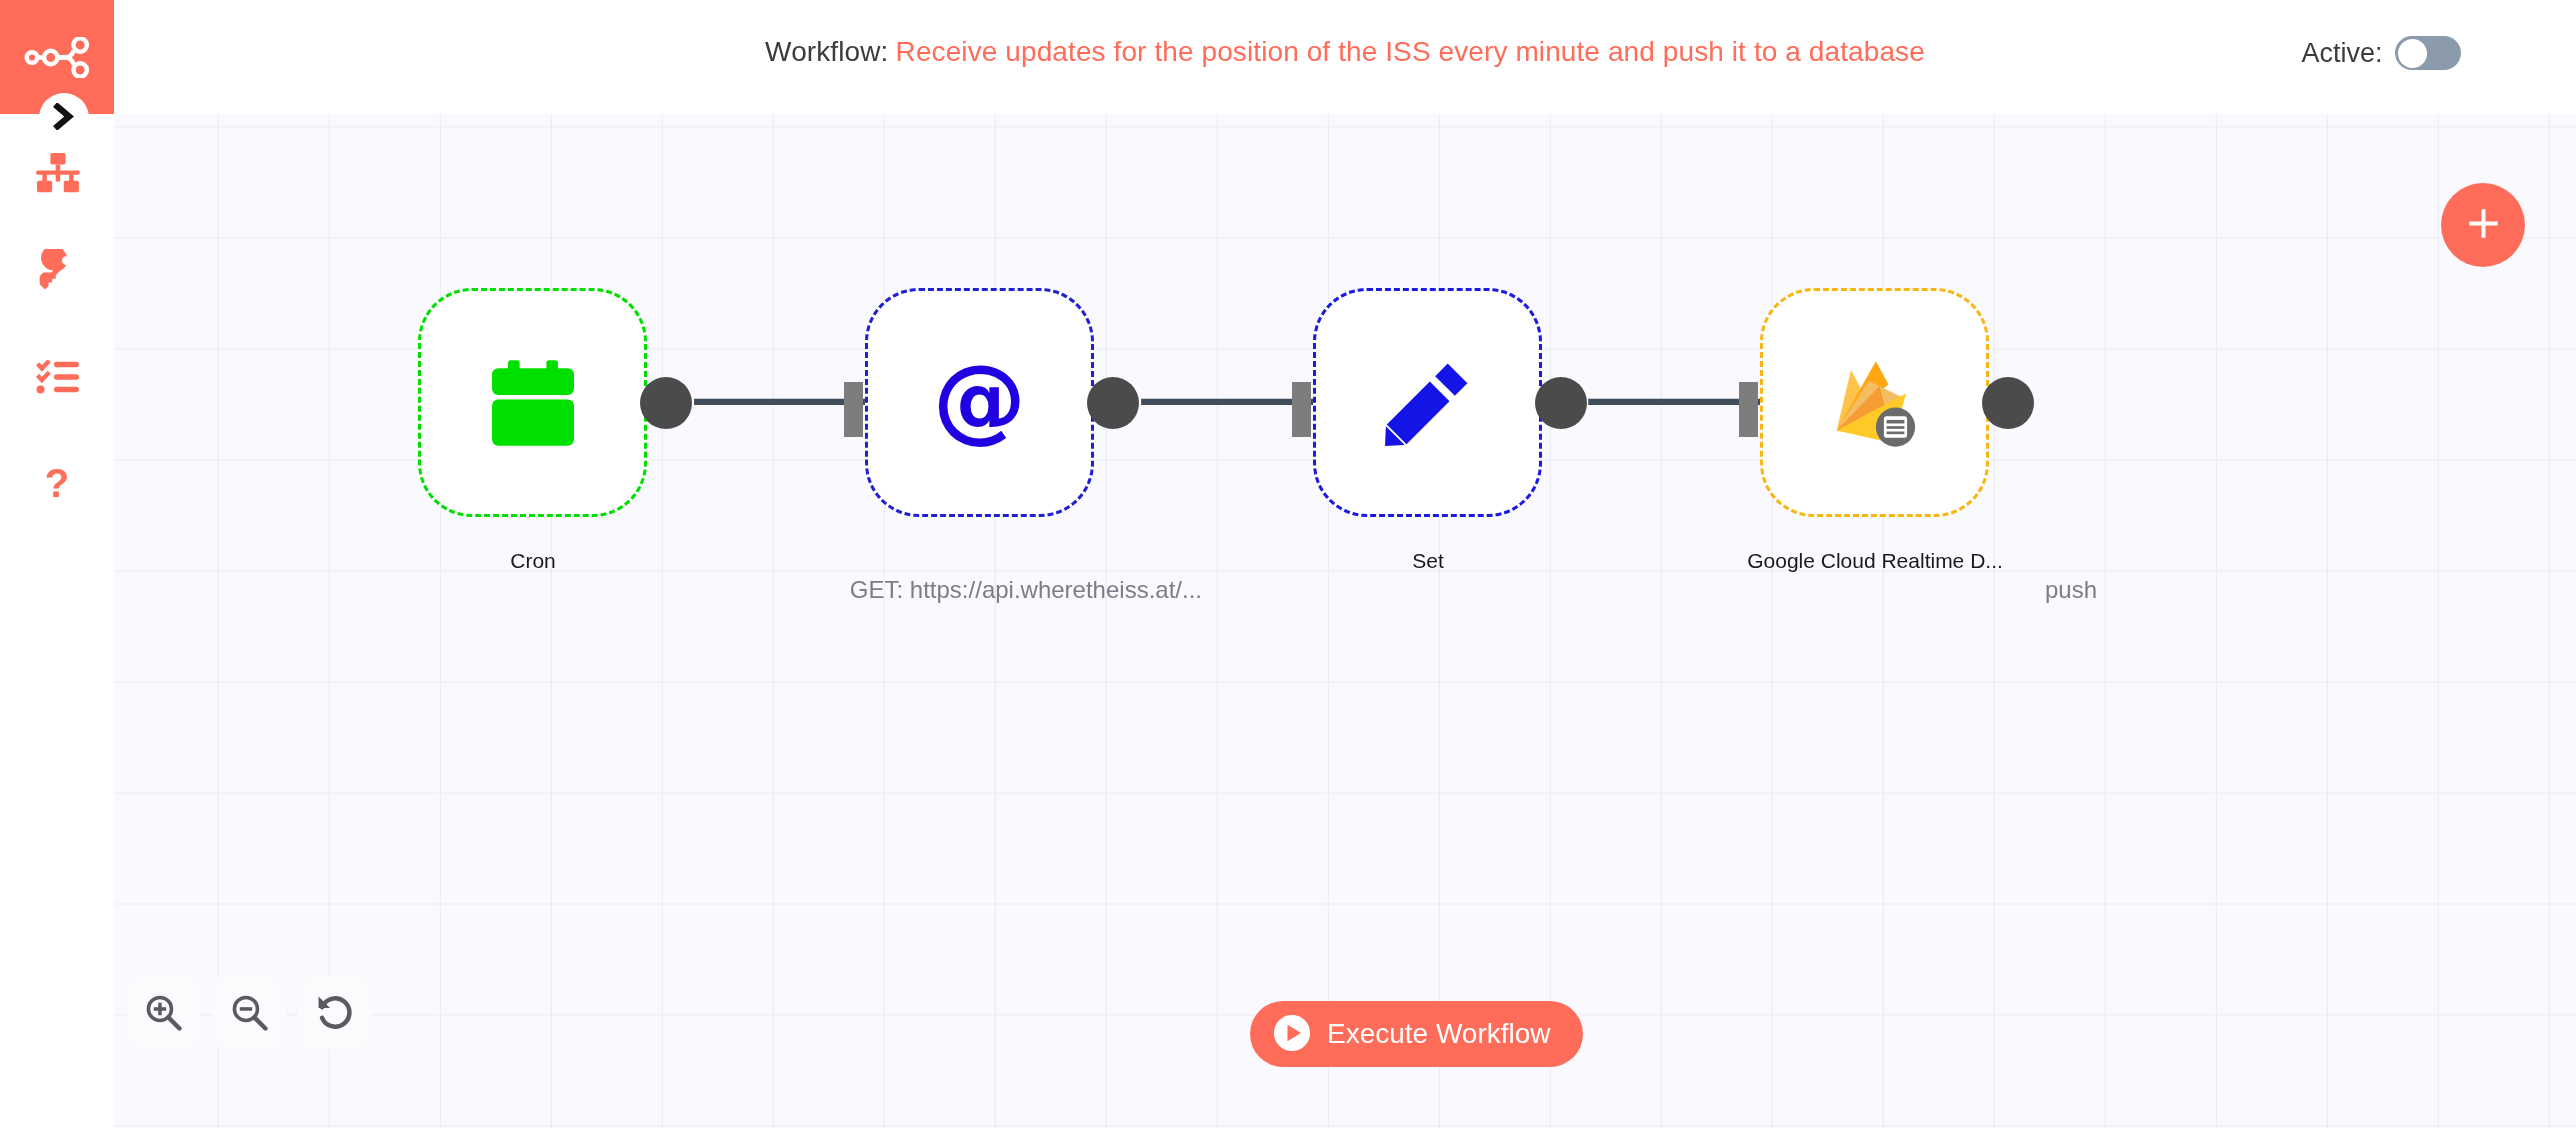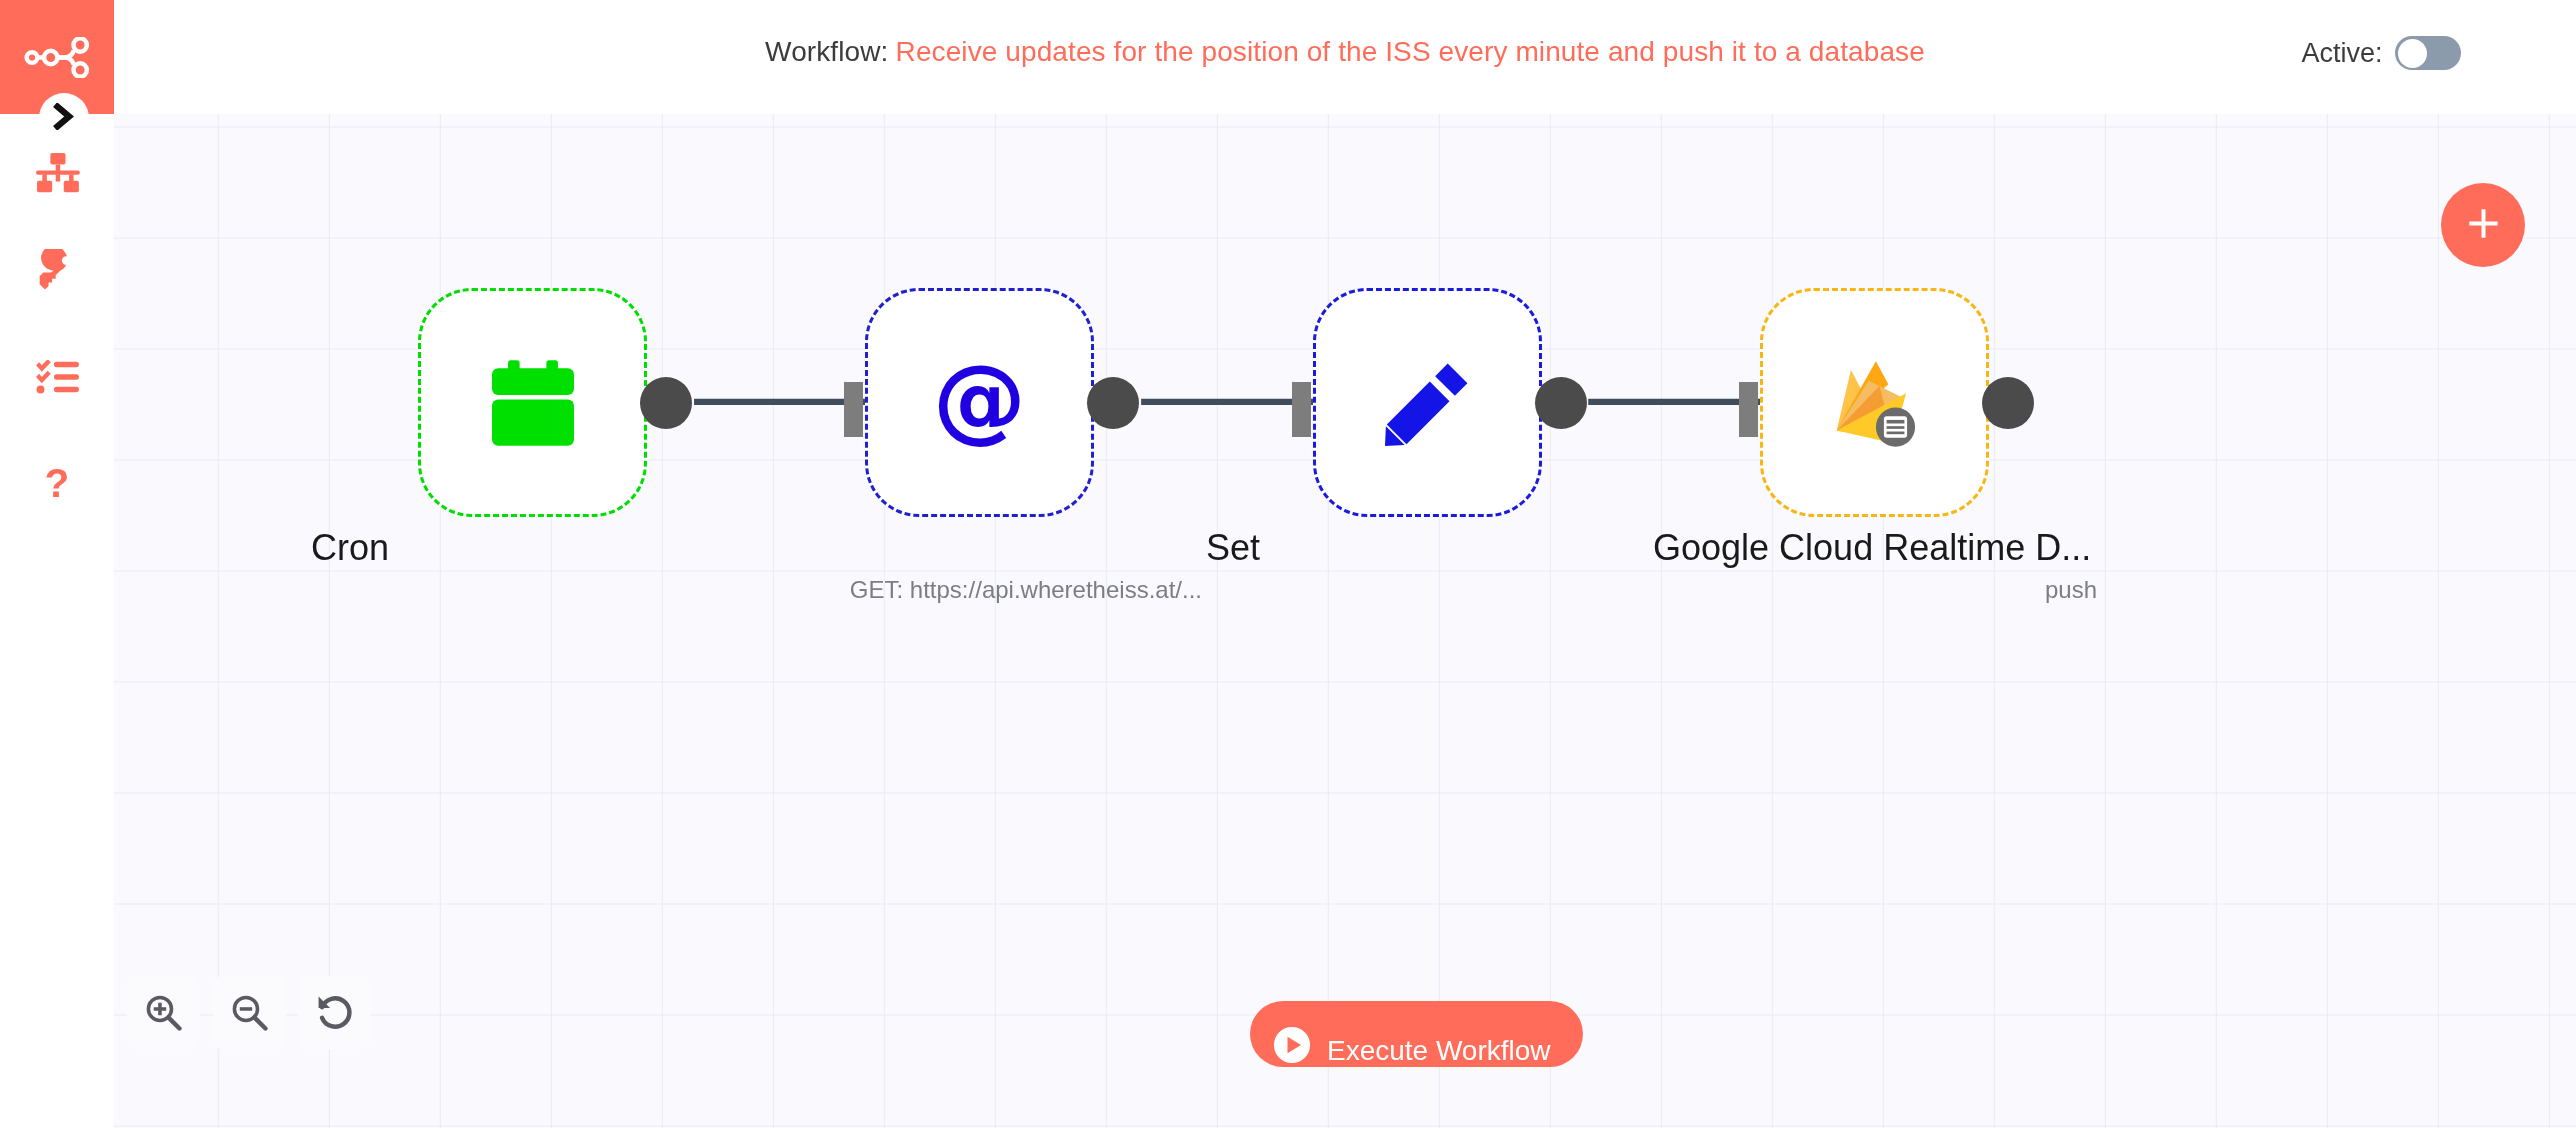--- a/index.html
+++ b/index.html
@@ -188,24 +188,24 @@
     top: 94px;
     width: 19.7px;
     height: 55px;
     background: #7d7d7d;
     cursor: pointer;
   }
 
   .node-label {
     position: absolute;
     left: -107px;
-    top: 239px;
+    top: 261px;
     width: 444px;
-    text-align: left;
-    font-size: 36px;
+    text-align: center;
+    font-size: 21px;
     color: #1a1a1a;
     white-space: nowrap;
     overflow: hidden;
   }
   .node-sub {
     position: absolute;
     left: -107px;
     top: 288px;
     width: 444px;
     text-align: right;
@@ -255,21 +255,21 @@
   
   #execute-btn {
     position: absolute;
     left: 1136px;
     bottom: 61px;
     height: 66px;
     padding: 0 32px 0 23px;
     border-radius: 33px;
     background: #ff6d5a;
     display: flex;
-    align-items: flex-end;
+    align-items: center;
     gap: 16px;
     cursor: pointer;
     z-index: 20;
   }
   #execute-label {
     font-size: 28px;
     color: #ffffff;
   }
 </style>
 </head>

